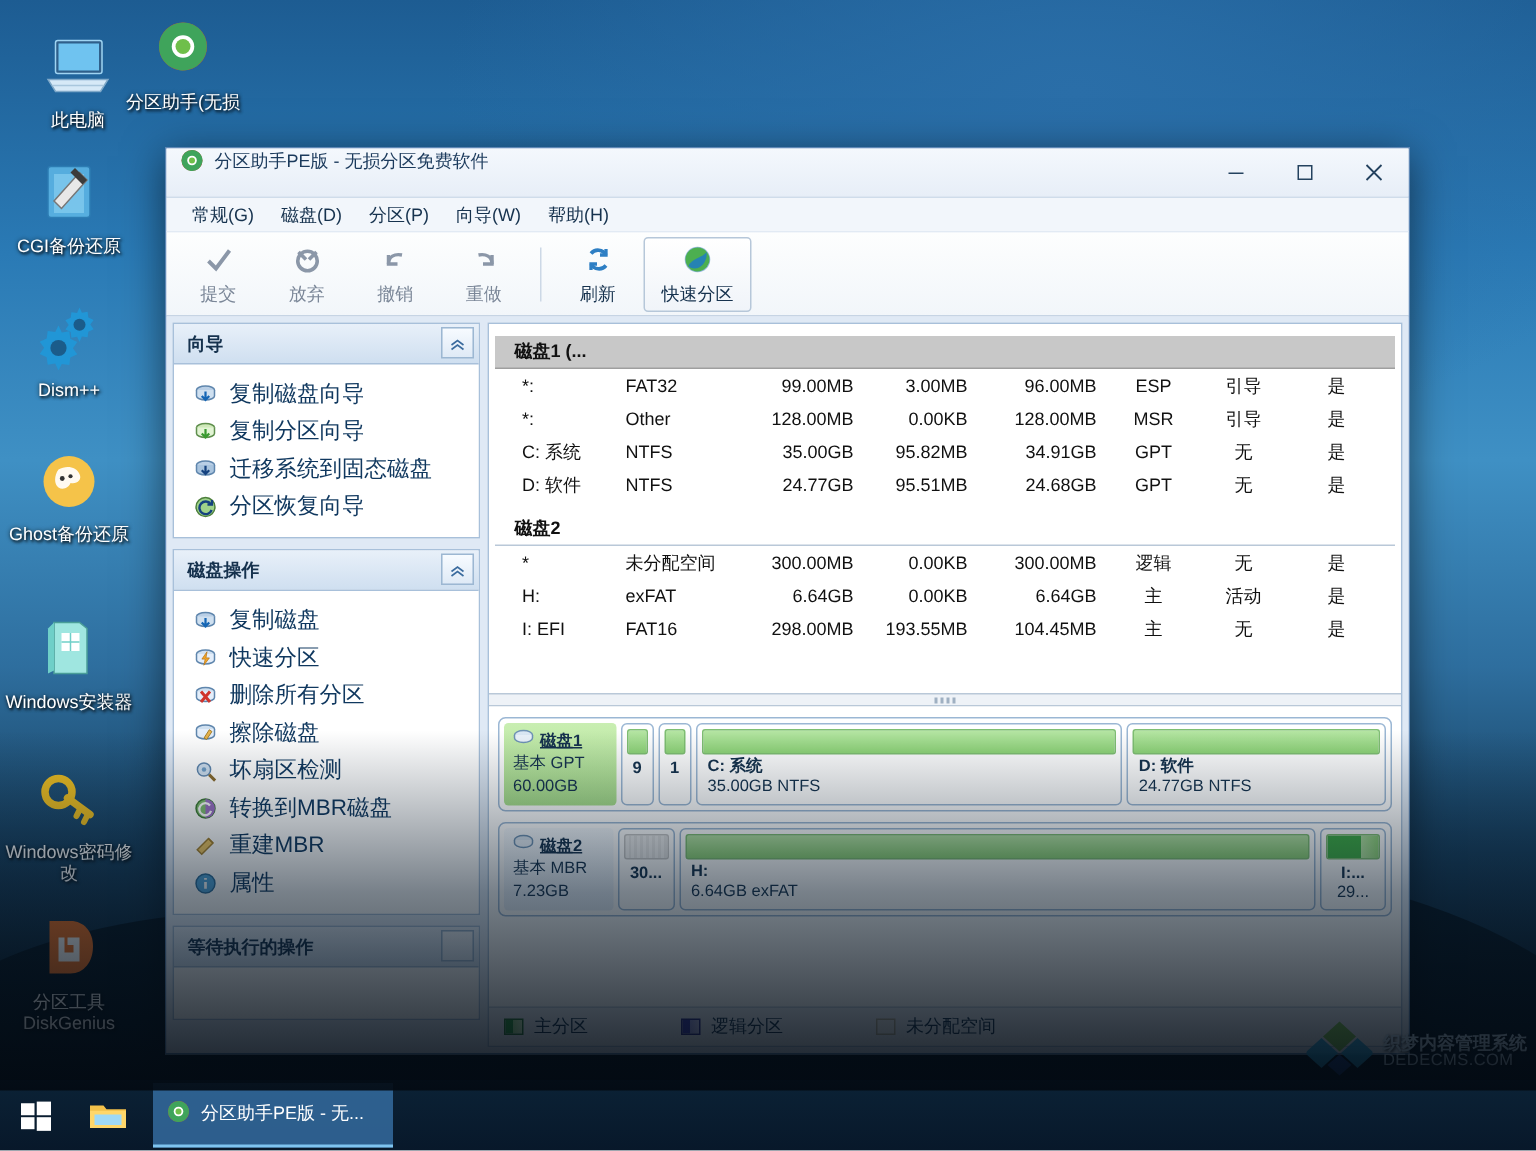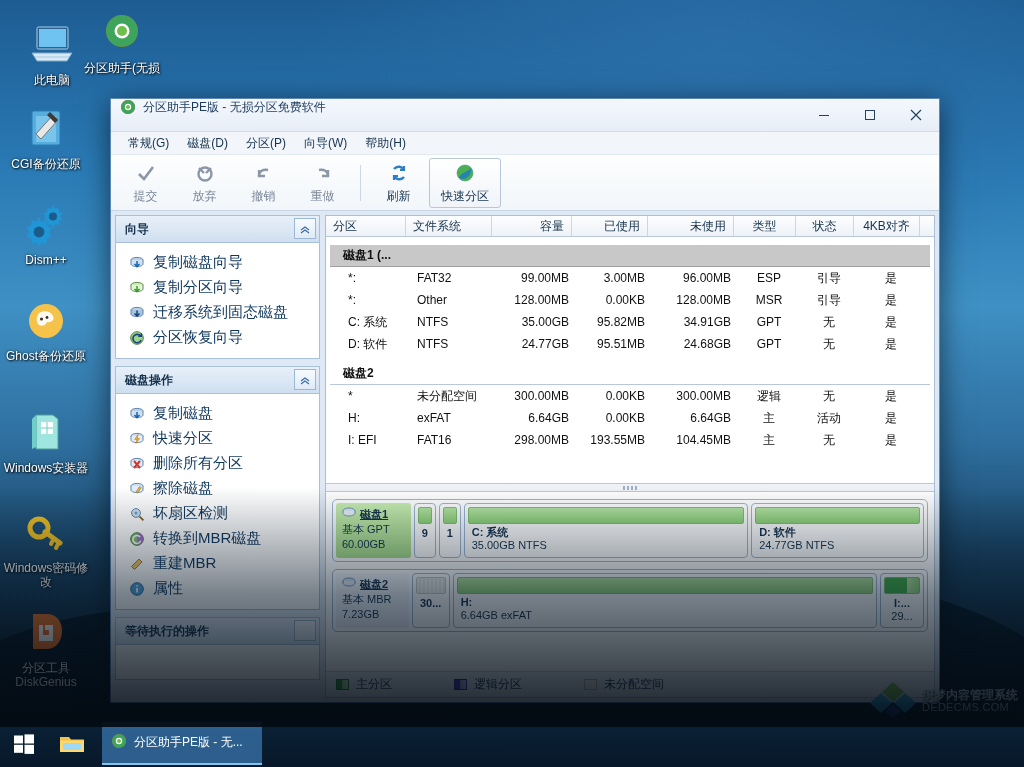--- a/index.html
+++ b/index.html
@@ -512,30 +512,20 @@
             <span>等待执行的操作</span>
             <span class="collapse-btn"></span>
           </div>
           <div class="panel-body"></div>
         </div>
 
       </div>
 
       <div id="main">
 
-        <div id="tbl-head">
-            <div class="th c0">分区</div>
-            <div class="th c1">文件系统</div>
-            <div class="th c2">容量</div>
-            <div class="th c3">已使用</div>
-            <div class="th c4">未使用</div>
-            <div class="th c5">类型</div>
-            <div class="th c6">状态</div>
-            <div class="th c7">4KB对齐</div>
-          </div>
 
         <div id="tbl-scroll">
             <div class="disk-group">
               <div class="disk-hdr">磁盘1 (...</div>
               <div class="trow">
                 <div class="td c0">*:</div>
                 <div class="td c1">FAT32</div>
                 <div class="td c2">99.00MB</div>
                 <div class="td c3">3.00MB</div>
                 <div class="td c4">96.00MB</div>

